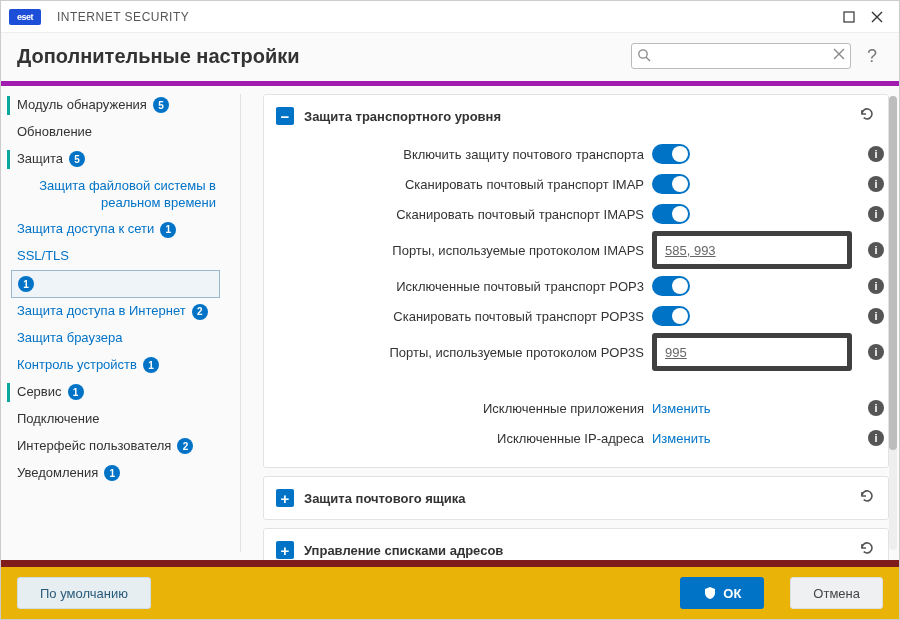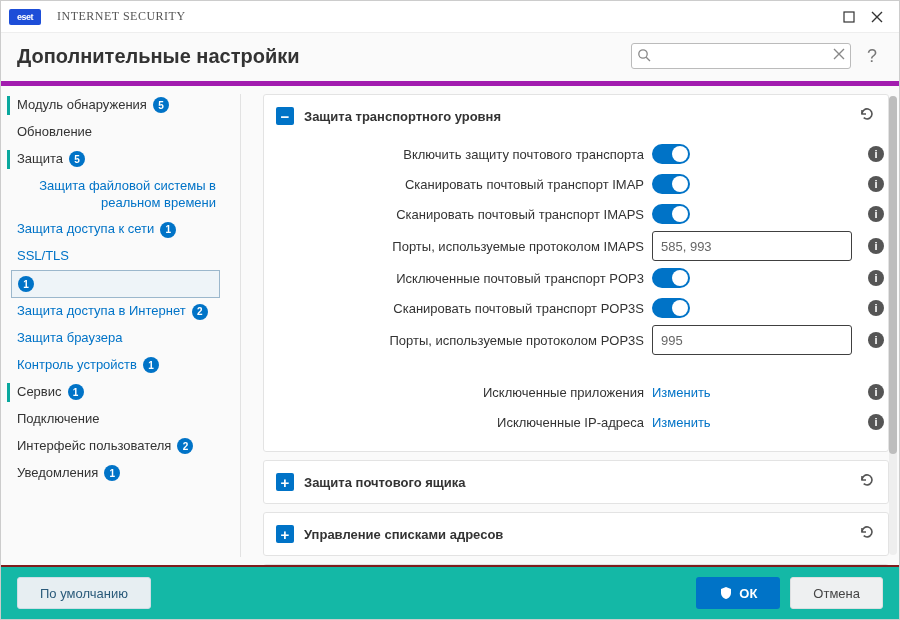--- a/index.html
+++ b/index.html
@@ -2,21 +2,21 @@
 <html><head>
 <meta charset="utf-8">
 <style>
   * { box-sizing: border-box; margin: 0; padding: 0; }
   body { font-family: "Segoe UI", Arial, sans-serif; font-size: 13px; color: #333; background: #fff; width: 900px; height: 620px; overflow: hidden; }
   .window { display: flex; flex-direction: column; height: 100%; border: 1px solid #ccc; }
 
   
   .title-bar { display: flex; align-items: center; height: 32px; padding: 0 8px; background: #fff; border-bottom: 1px solid #eee; }
   .brand-logo { width: 32px; height: 16px; background: #1d4ed8; border-radius: 2px; display: flex; align-items: center; justify-content: center; color: #fff; font-size: 9px; font-weight: bold; margin-right: 16px; letter-spacing: -0.5px; }
-  .brand-text { font-size: 12px; color: #555; letter-spacing: 0.5px; font-family: Liberation Serif, serif; }
+  .brand-text { font-size: 12px; color: #555; letter-spacing: 0.5px; }
   .title-bar-spacer { flex: 1; }
   .win-btn { width: 28px; height: 28px; display: flex; align-items: center; justify-content: center; cursor: pointer; font-size: 14px; }
   .win-btn svg { width: 12px; height: 12px; }
 
   
   .header { display: flex; align-items: center; padding: 10px 16px 12px 16px; gap: 10px; background: #fafafa; border-bottom: 5px solid #a21caf; }
   .header-title { font-size: 20px; font-weight: 600; color: #333; flex: 0 0 auto; }
   .header-spacer { flex: 1; }
   .search-wrap { position: relative; display: flex; align-items: center; }
   .search-input { width: 220px; height: 26px; padding: 2px 26px 2px 26px; border: 1px solid #bbb; border-radius: 3px; font-size: 13px; outline: none; }
@@ -47,29 +47,29 @@
   .undo-btn { color: #555; cursor: pointer; font-size: 16px; }
   .panel-body { padding: 2px 12px 14px 40px; }
   .row { display: flex; align-items: center; min-height: 30px; padding: 2px 0; gap: 8px; }
   .row-label { flex: 0 0 340px; color: #333; text-align: right; }
   .row-control { flex: 0 0 200px; }
   .row-spacer { flex: 1; }
   .info-icon { width: 16px; height: 16px; border-radius: 50%; background: #555; color: #fff; display: inline-flex; align-items: center; justify-content: center; font-size: 11px; font-weight: bold; cursor: pointer; flex-shrink: 0; }
 
   .toggle { position: relative; width: 38px; height: 20px; background: #0073c7; border-radius: 10px; cursor: pointer; }
   .toggle::after { content: ""; position: absolute; right: 2px; top: 2px; width: 16px; height: 16px; background: #fff; border-radius: 50%; }
-  .text-input { width: 200px; height: 26px; padding: 14px 8px; border: 1px solid #404040; border-radius: 3px; font-size: 13px; color: #666; }
+  .text-input { width: 200px; height: 26px; padding: 14px 8px; border: 5px solid #404040; border-radius: 3px; font-size: 13px; color: #666; text-decoration: underline; }
   .link-action { color: #0073c7; cursor: pointer; }
   .row.gap-above { margin-top: 20px; }
 
   .content-scroll-track { position: absolute; right: 2px; top: 10px; bottom: 10px; width: 8px; background: #eee; border-radius: 4px; }
   .content-scroll-thumb { position: absolute; left: 0; width: 8px; background: #bdbdbd; border-radius: 4px; }
 
   
-  .footer { display: flex; align-items: center; padding: 10px 16px; gap: 10px; background: #14b8a6; border-top: 2px solid #7f1d1d; }
+  .footer { display: flex; align-items: center; padding: 10px 16px; gap: 26px; background: #eab308; border-top: 7px solid #7f1d1d; }
   .btn { height: 32px; padding: 0 22px; border-radius: 3px; border: 1px solid transparent; font-size: 13px; cursor: pointer; display: inline-flex; align-items: center; gap: 6px; }
   .btn-default { background: #e7eef2; color: #2a5a7a; border-color: #cfdde6; }
   .btn-primary { background: #0073c7; color: #fff; font-weight: 600; }
   .btn-secondary { background: #eef0f1; color: #444; border-color: #dcdfe1; }
   .footer-spacer { flex: 1; }
   .shield-icon-svg { width: 14px; height: 14px; }
 </style>
 </head>
 <body>
 <div class="window">

